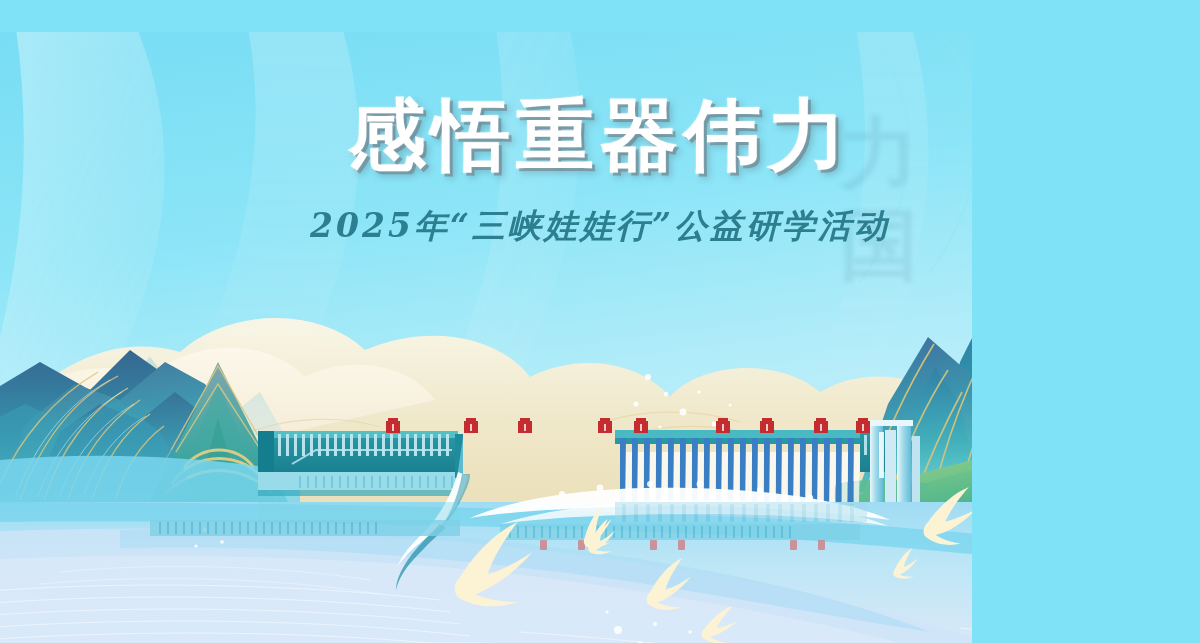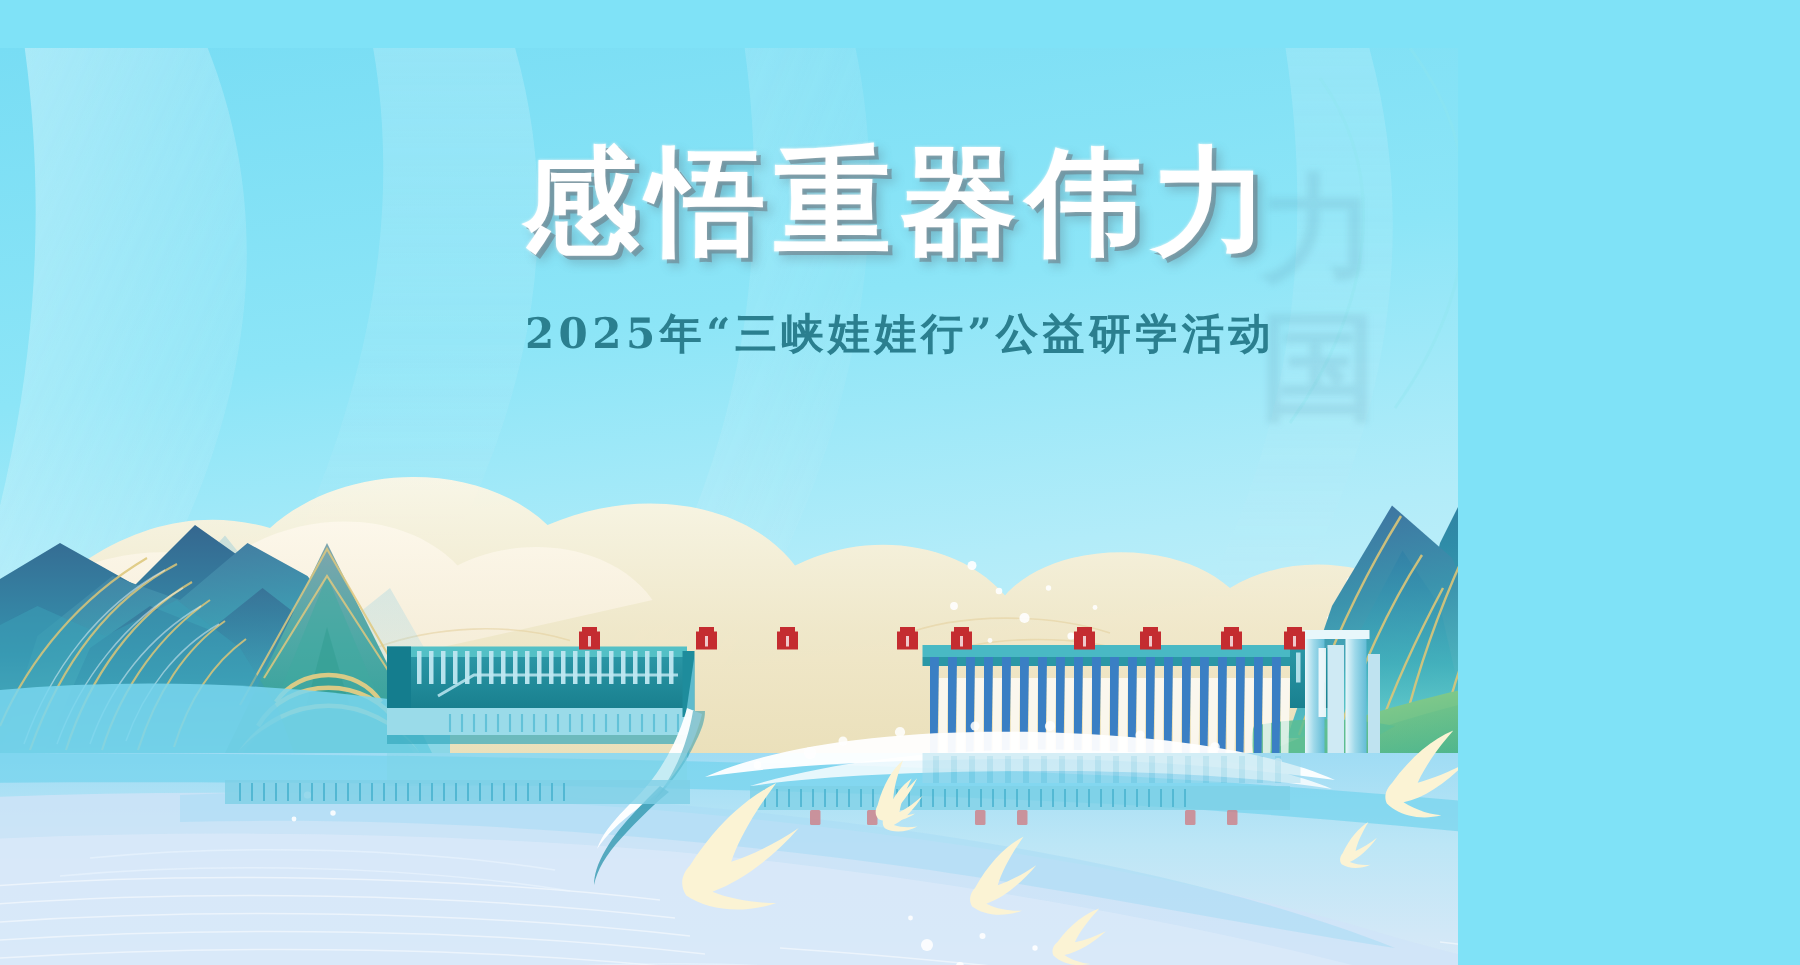--- a/index.html
+++ b/index.html
@@ -34,24 +34,25 @@
        3px 3px 0px rgba(108,118,128,.55),
        5px 5px 7px rgba(80,96,110,.33),
        0 0 2px rgba(255,255,255,.9);
     white-space:nowrap;
   }
   #subtitle{
     display:block;
     margin-top:26px;
     font-family:"DejaVu Serif","Liberation Serif",serif;
     font-weight:bold;
-    font-size:28px;
+    font-size:33px;
     letter-spacing:3px;
     color:#2b7f8f;
     white-space:nowrap;
+    font-style:italic;
   }
   
   .ghost{
     position:absolute;
     font-family:"DejaVu Sans","Liberation Sans",sans-serif;
     font-weight:bold;font-size:78px;line-height:86px;letter-spacing:6px;
     color:rgba(90,140,165,.16);
     filter:blur(2px);
     white-space:nowrap;z-index:30;
     pointer-events:none;

